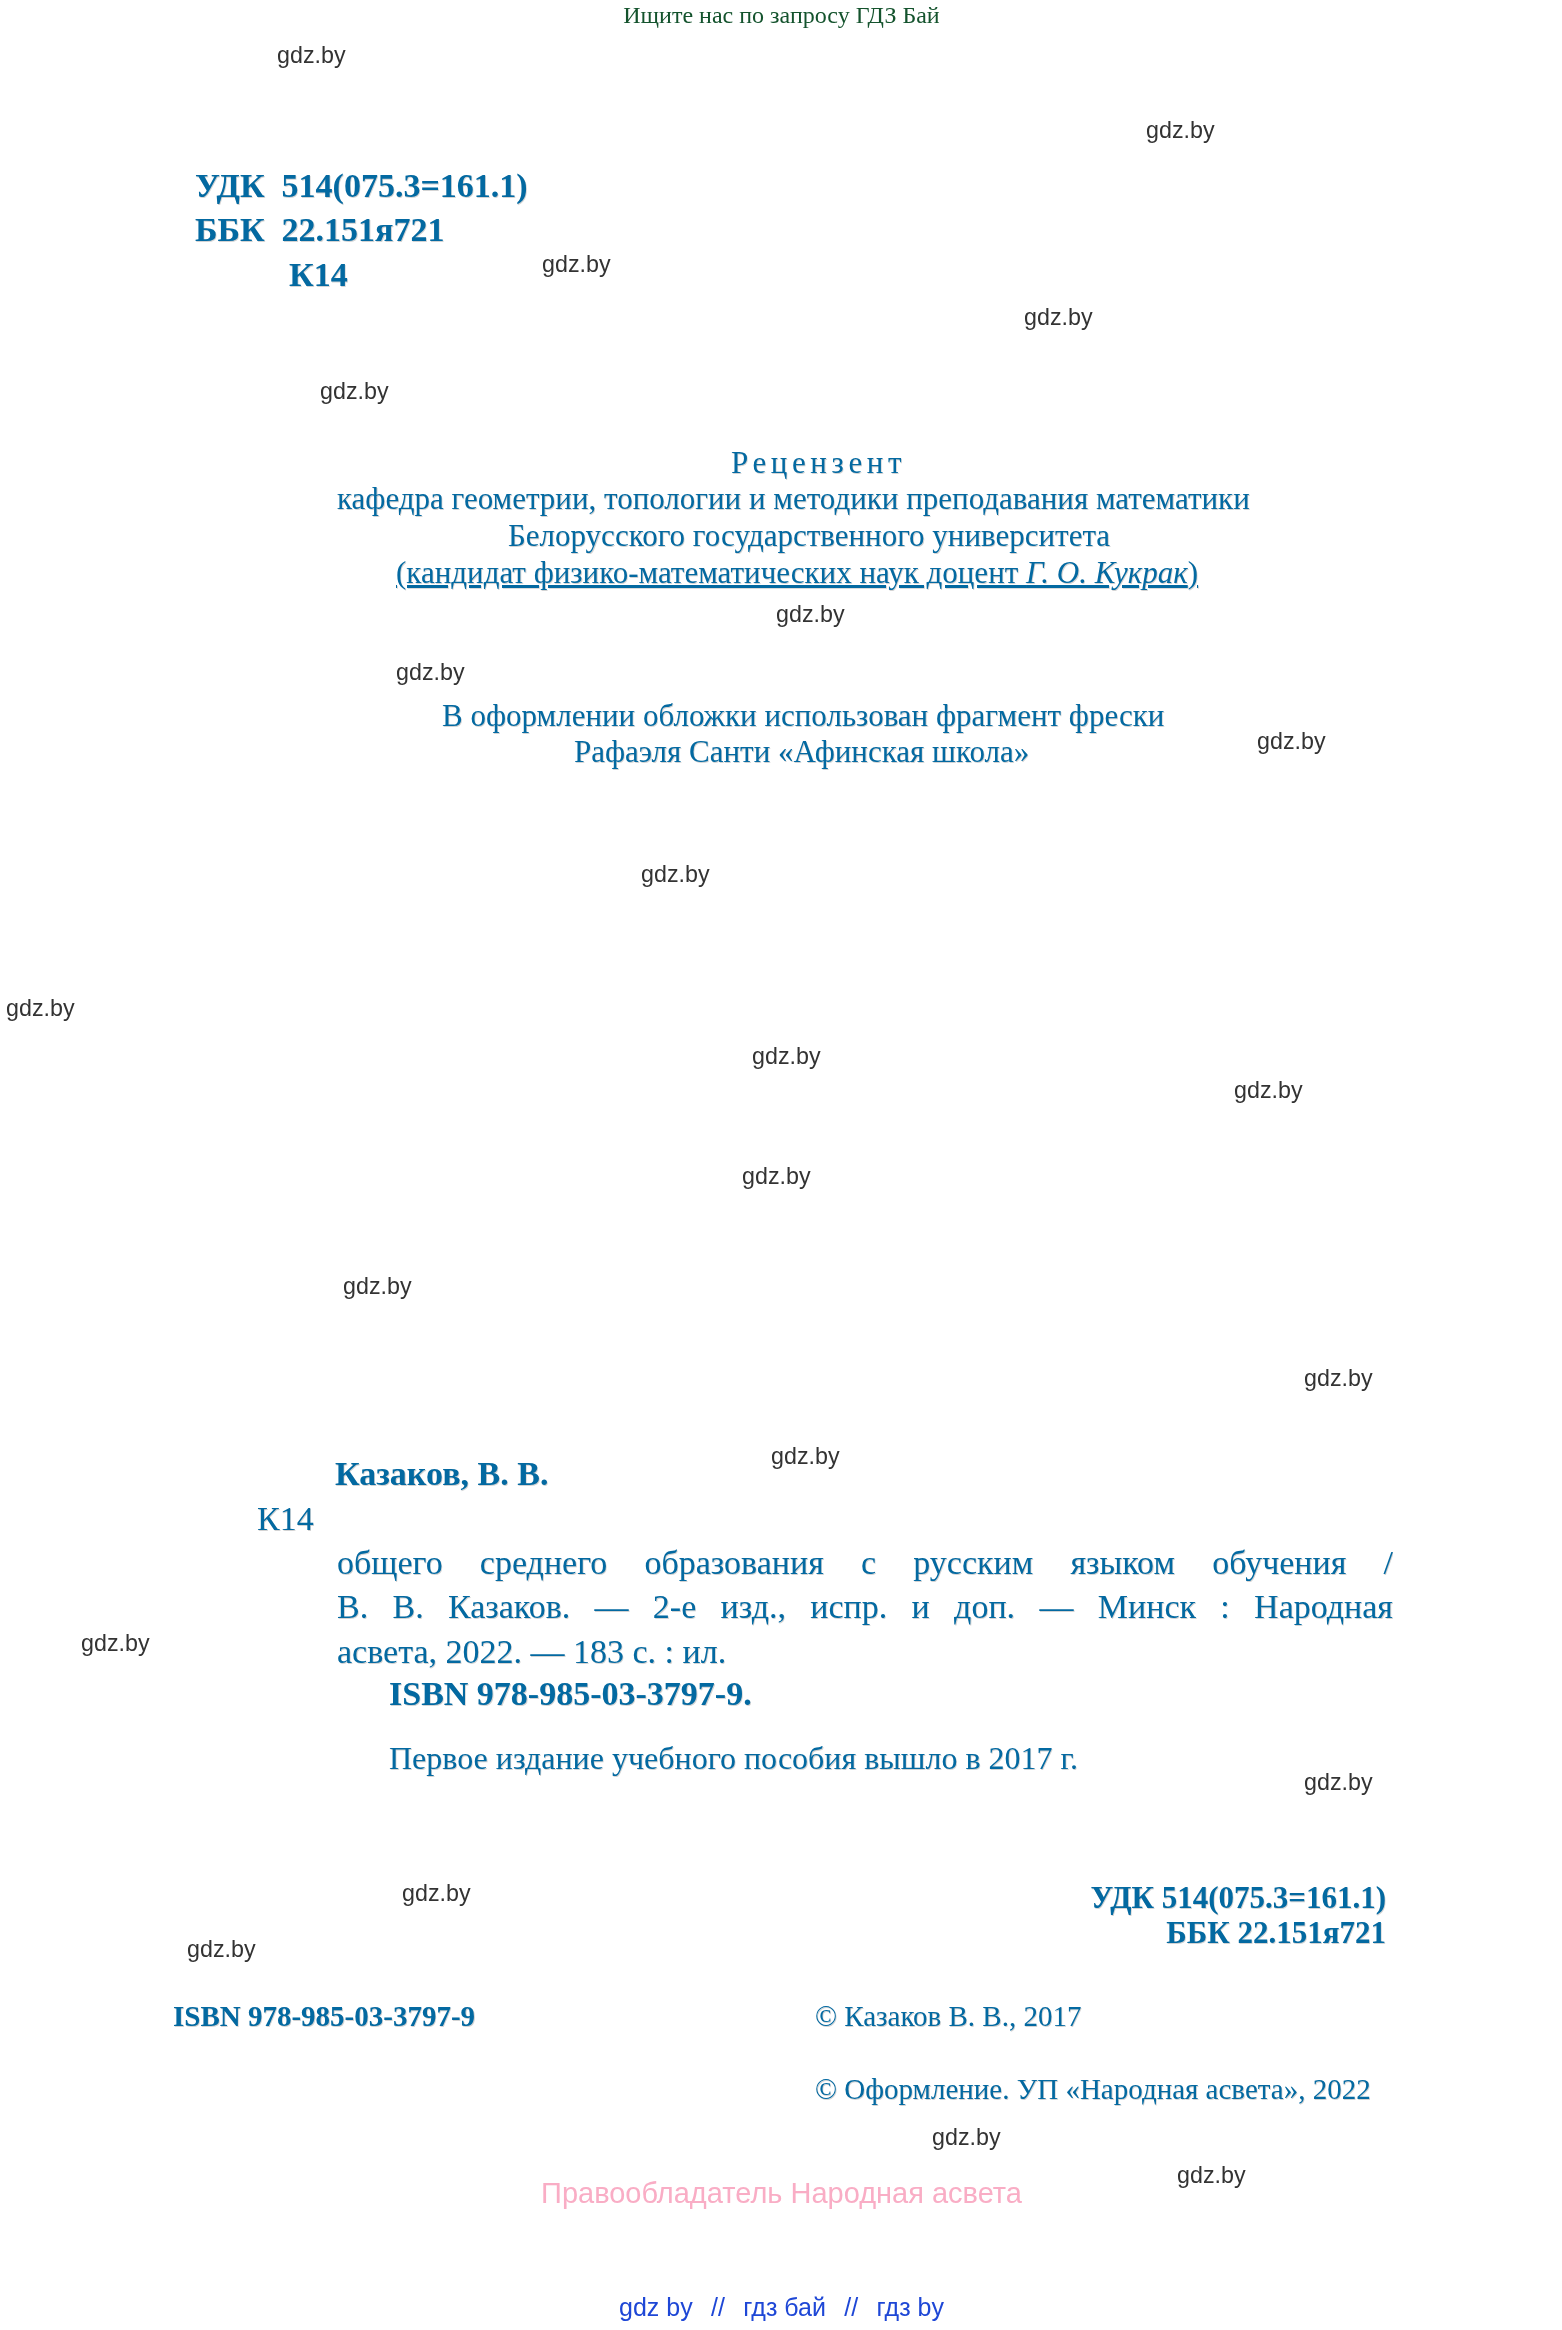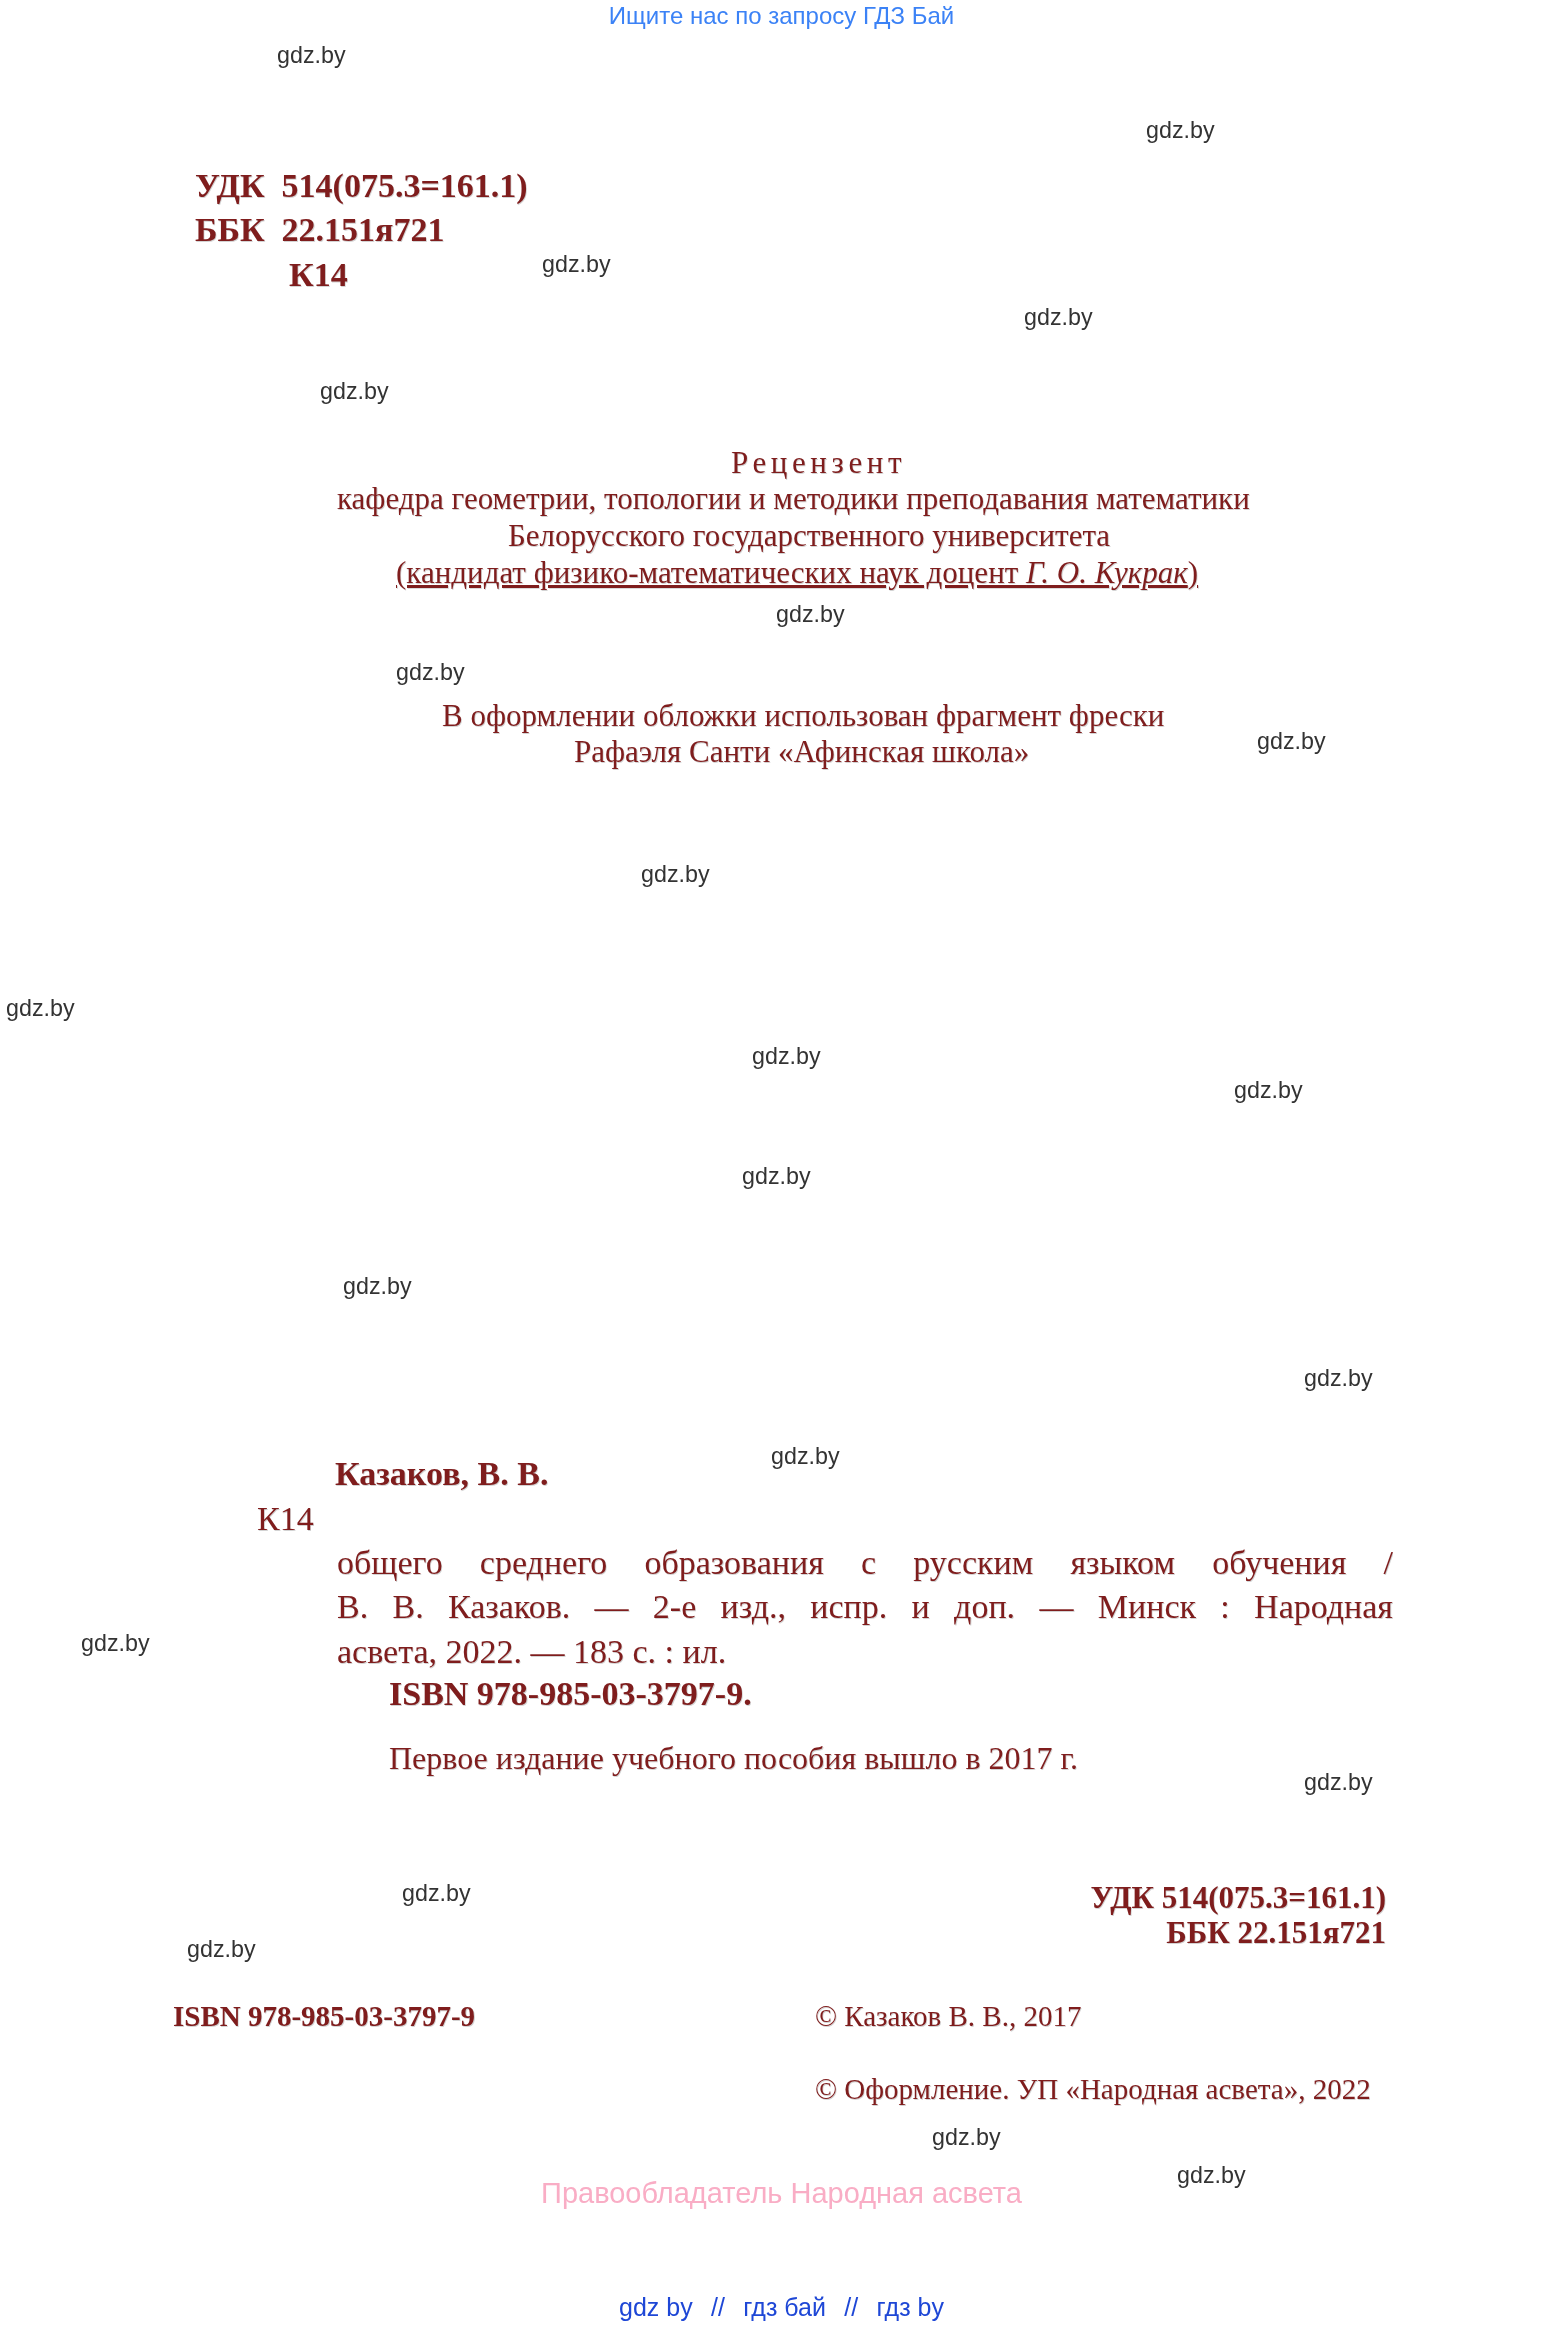--- a/index.html
+++ b/index.html
@@ -1,37 +1,37 @@
 <!DOCTYPE html>
 <html style="font-size:12.2px"><head>
 <meta charset="utf-8">
 <style>
   html,body{margin:0;padding:0;background:#ffffff;}
   #page{position:relative;width:1563px;height:2330px;background:#ffffff;overflow:hidden;
         font-family:"Liberation Serif",serif;color:#262626;}
   .abs{position:absolute;line-height:1.18;white-space:nowrap;}
   
-  .serif{font-family:"Liberation Serif","DejaVu Serif",serif;color:#7f1d1d;
+  .serif{font-family:"Liberation Serif","DejaVu Serif",serif;color:#0369a1;
          text-shadow:0.8px 0.8px 0 rgba(110,110,110,0.30);}
   .fs44{font-size:34px;}
   .fs42{font-size:32px;}
   .fs40{font-size:31px;}
   .fs38{font-size:29px;}
   .bold{font-weight:bold;}
   .pre{white-space:pre;}
   .just{white-space:normal;text-align:justify;text-align-last:justify;overflow:hidden;}
   .lettersp{letter-spacing:4.6px;}
   .ital{font-style:italic;}
   .rightcol{text-align:right;}
   
   .wm{position:absolute;font-family:"Liberation Sans","DejaVu Sans",sans-serif;
       font-size:24.5px;color:#333333;line-height:1.1;transform:scaleX(0.95);transform-origin:left top;}
   
   .green-line{position:absolute;left:0;width:100%;text-align:center;
-      font-family:Liberation Sans, sans-serif;font-size:24px;color:#3b82f6;}
+      font-family:Liberation Serif, serif;font-size:24px;color:#14532d;}
   .pink-line{position:absolute;left:0;width:100%;text-align:center;
       font-family:"Liberation Sans","DejaVu Sans",sans-serif;font-size:29px;color:#f9adc5;}
   .blue-line{position:absolute;left:0;width:100%;text-align:center;
       font-family:"Liberation Sans","DejaVu Sans",sans-serif;font-size:25px;color:#1e47d6;}
   .blue-line span{margin:0 9.2px;}
 </style>
 </head>
 <body>
 
 <div id="page">

